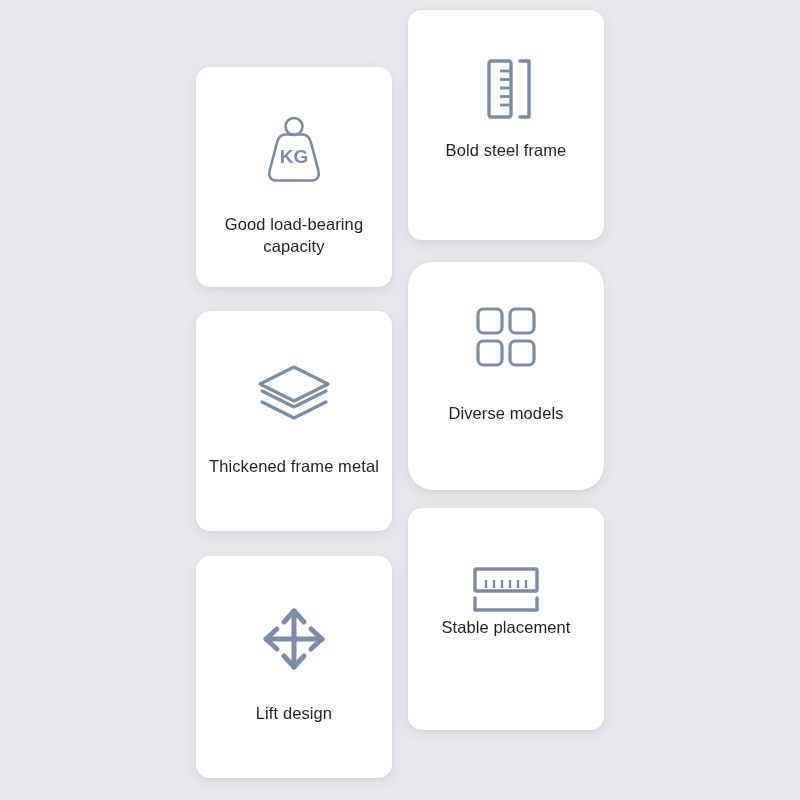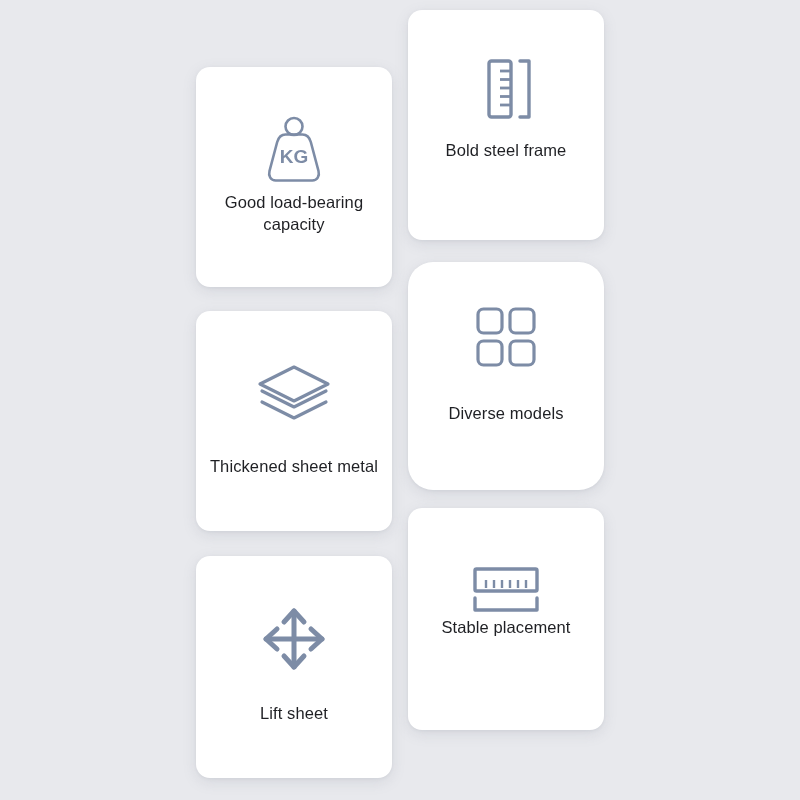--- a/index.html
+++ b/index.html
@@ -58,21 +58,21 @@
     text-align: center;
     letter-spacing: 0.1px;
     width: 100%;
     padding: 0 8px;
     box-sizing: border-box;
     white-space: pre-line;
   }
 
   
   .card-load   .icon-wrap { padding-top: 48px; }
-  .card-load   .card-label { margin-top: 4px; }
+  .card-load   .card-label { margin-top: 26px; }
 
   .card-frame  .icon-wrap { padding-top: 48px; }
   .card-frame  .card-label { margin-top: 19px; }
 
   .card-sheet  .icon-wrap { padding-top: 52px; }
   .card-sheet  .card-label { margin-top: 32px; }
 
   .card-models .icon-wrap { padding-top: 44px; }
   .card-models .card-label { margin-top: 34px; }
 
@@ -121,21 +121,21 @@
   </div>
 
   <div class="feature-card col-left card-sheet">
     <div class="icon-wrap">
       <svg width="76" height="60" viewBox="0 0 76 60" fill="none" aria-hidden="true">
         <path d="M38 4 L72 21 L38 38 L4 21 Z" stroke="#7d8ca6" stroke-width="3.2" fill="none" stroke-linejoin="round"></path>
         <path d="M6 28 L38 44 L70 28" stroke="#7d8ca6" stroke-width="3.2" fill="none" stroke-linejoin="round" stroke-linecap="round"></path>
         <path d="M6 39 L38 55 L70 39" stroke="#7d8ca6" stroke-width="3.2" fill="none" stroke-linejoin="round" stroke-linecap="round"></path>
       </svg>
     </div>
-    <div class="card-label">Thickened sheet metal</div>
+    <div class="card-label">Thickened frame metal</div>
   </div>
 
   <div class="feature-card col-right card-models">
     <div class="icon-wrap">
       <svg width="62" height="62" viewBox="0 0 62 62" fill="none" aria-hidden="true">
         <rect x="3" y="3" width="24" height="24" rx="5.5" stroke="#7d8ca6" stroke-width="3.2" fill="none"></rect>
         <rect x="35" y="3" width="24" height="24" rx="5.5" stroke="#7d8ca6" stroke-width="3.2" fill="none"></rect>
         <rect x="3" y="35" width="24" height="24" rx="5.5" stroke="#7d8ca6" stroke-width="3.2" fill="none"></rect>
         <rect x="35" y="35" width="24" height="24" rx="5.5" stroke="#7d8ca6" stroke-width="3.2" fill="none"></rect>
       </svg>
@@ -149,21 +149,21 @@
         <g stroke="#7d8ca6" stroke-width="5" stroke-linecap="round" stroke-linejoin="round" fill="none">
           <line x1="35" y1="7" x2="35" y2="63"></line>
           <line x1="7" y1="35" x2="63" y2="35"></line>
           <polyline points="25,18 35,7 45,18"></polyline>
           <polyline points="25,52 35,63 45,52"></polyline>
           <polyline points="18,25 7,35 18,45"></polyline>
           <polyline points="52,25 63,35 52,45"></polyline>
         </g>
       </svg>
     </div>
-    <div class="card-label">Lift sheet</div>
+    <div class="card-label">Lift design</div>
   </div>
 
   <div class="feature-card col-right card-stable">
     <div class="icon-wrap">
       <svg width="68" height="50" viewBox="0 0 68 50" fill="none" aria-hidden="true">
         <rect x="3" y="3" width="62" height="22" rx="1.5" stroke="#7d8ca6" stroke-width="3.4" fill="none"></rect>
         <g stroke="#7d8ca6" stroke-width="2.4" stroke-linecap="butt">
           <line x1="14" y1="14" x2="14" y2="22"></line>
           <line x1="22" y1="14" x2="22" y2="22"></line>
           <line x1="30" y1="14" x2="30" y2="22"></line>

